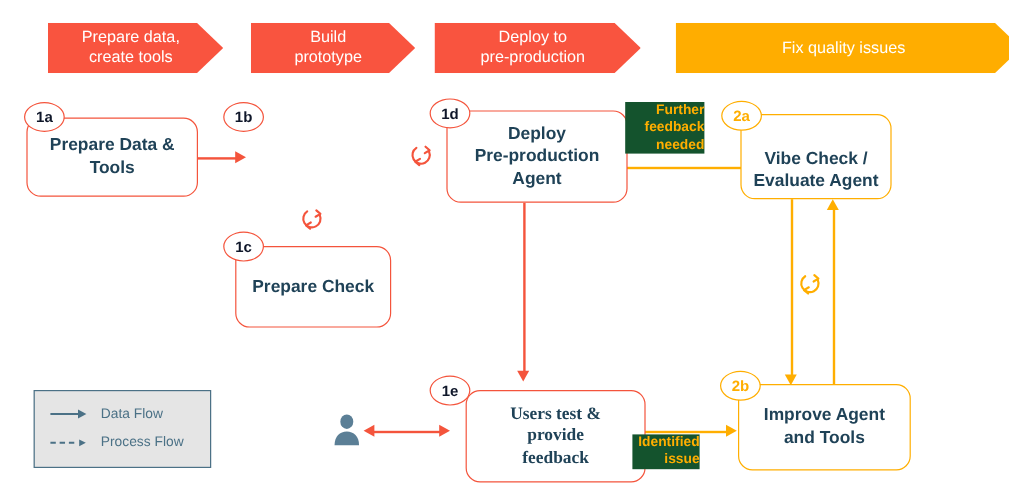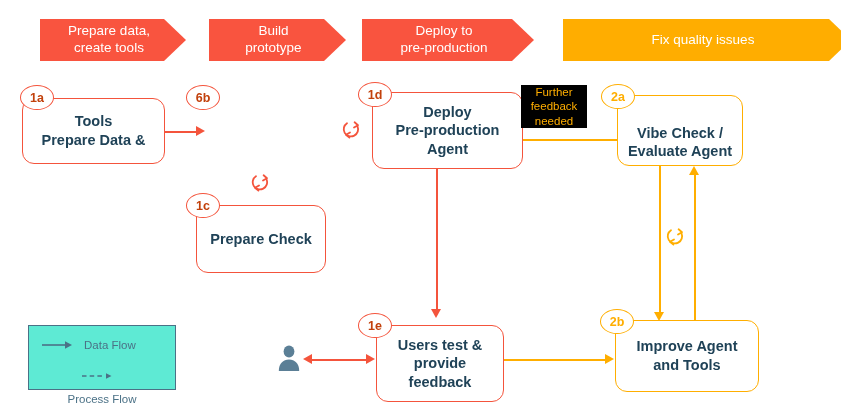--- a/index.html
+++ b/index.html
@@ -57,21 +57,21 @@
 
   
   .badge {
     position: absolute;
     box-sizing: border-box;
     width: 34px;
     height: 25px;
     border: 1.6px solid #f4543c;
     border-radius: 50%;
     background: #ffffff;
-    color: #c2410c;
+    color: #0f172a;
     font-size: 12.5px;
     font-weight: 700;
     display: flex;
     align-items: center;
     justify-content: center;
     z-index: 6;
   }
   .badge.amber { border-color: #ffae00; color: #ffae00; }
   .hline { position: absolute; height: 0; border-top: 2px solid #f4543c; z-index: 2; }
   .vline { position: absolute; width: 0; border-left: 2px solid #f4543c; z-index: 2; }
@@ -86,48 +86,48 @@
   .head.amber.right { border-left-color: #ffae00; }
   .head.amber.left  { border-right-color: #ffae00; }
   .head.amber.down  { border-top-color: #ffae00; }
   .head.amber.up    { border-bottom-color: #ffae00; }
 
   
   .edge-label {
     position: absolute;
     color: #ffae00;
     font-size: 11.5px;
-    font-weight: 400;
+    font-weight: 700;
     line-height: 1.25;
-    text-align: center;
+    text-align: right;
     z-index: 5;
-    background: #000000;
+    background: #14532d;
   }
 
   
   .loop { position: absolute; z-index: 4; }
 
   
   .user-icon { position: absolute; z-index: 4; }
 
   
   .legend {
     position: absolute;
     box-sizing: border-box;
     border: 1.3px solid #4b7186;
-    background: #5eead4;
+    background: #e5e5e5;
     z-index: 5;
     padding: 9px 12px;
   }
   .legend-row {
     display: flex;
     align-items: center;
     height: 20px;
   }
-  .legend-row + .legend-row { margin-top: 4px; flex-direction: column; }
+  .legend-row + .legend-row { margin-top: 4px; }
   .legend-glyph { width: 34px; height: 12px; margin-right: 9px; flex: 0 0 34px; }
   .legend-text {
     color: #4b7186;
     font-size: 11.5px;
     font-weight: 400;
     white-space: nowrap;
   }
 </style>
 </head>
 <body>
@@ -165,27 +165,27 @@
   <div class="hline amber" style="left:508px; top:139px; width:110px;"></div>
   <div class="head amber left" style="left:500px; top:133.5px;"></div>
   <div class="edge-label" style="left:521px; top:85px; width:66px;">
     <div>Further</div>
     <div>feedback</div>
     <div>needed</div>
   </div>
 
   <div class="node" style="left:22px; top:98px; width:143px; height:66px;">
     <div>
+      <div>Prepare Data &amp;</div>
       <div>Tools</div>
-      <div>Prepare Data &amp;</div>
     </div>
   </div>
   <div class="badge" style="left:20px; top:85px;">1a</div>
 
-  <div class="badge" style="left:186px; top:85px;">6b</div>
+  <div class="badge" style="left:186px; top:85px;">1b</div>
 
   <div class="node" style="left:372px; top:92px; width:151px; height:77px;">
     <div>
       <div>Deploy</div>
       <div>Pre-production</div>
       <div>Agent</div>
     </div>
   </div>
   <div class="badge" style="left:358px; top:82px;">1d</div>
 
@@ -231,31 +231,35 @@
 
   <div class="hline" style="left:308px; top:359px; width:60px;"></div>
   <div class="head right" style="left:366px; top:353.5px;"></div>
   <div class="head left" style="left:303px; top:353.5px;"></div>
 
   <svg class="user-icon" style="left:277px; top:343px;" width="24" height="30" viewBox="0 0 24 30">
     <ellipse cx="12" cy="8.4" rx="5.4" ry="6.0" fill="#5b7f96"></ellipse>
     <path d="M1.8 28 C1.8 20.6 6.2 16.6 12 16.6 C17.8 16.6 22.2 20.6 22.2 28 Z" fill="#5b7f96"></path>
   </svg>
 
-  <div class="node" style="left:376px; top:325px; width:128px; height:77px;">
+  <div class="node" style="left:388px; top:325px; width:150px; height:77px;font-family:Liberation Serif, serif;">
     <div>
       <div>Users test &amp;</div>
       <div>provide</div>
       <div>feedback</div>
     </div>
   </div>
   <div class="badge" style="left:358px; top:313px;">1e</div>
 
   <div class="hline amber" style="left:500px; top:359px; width:107px;"></div>
   <div class="head amber right" style="left:605px; top:353.5px;"></div>
+  <div class="edge-label" style="left:527px; top:362px; width:56px;">
+    <div>Identified</div>
+    <div>issue</div>
+  </div>
 
   <div class="node amber" style="left:615px; top:320px; width:144px; height:72px;">
     <div>
       <div>Improve Agent</div>
       <div>and Tools</div>
     </div>
   </div>
   <div class="badge amber" style="left:600px; top:309px;">2b</div>
 
   <div class="legend" style="left:28px; top:325px; width:148px; height:65px;">

